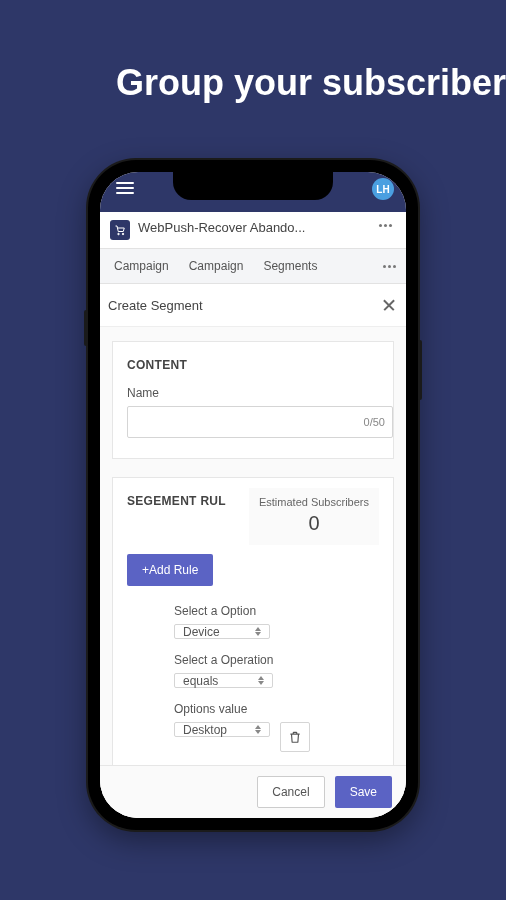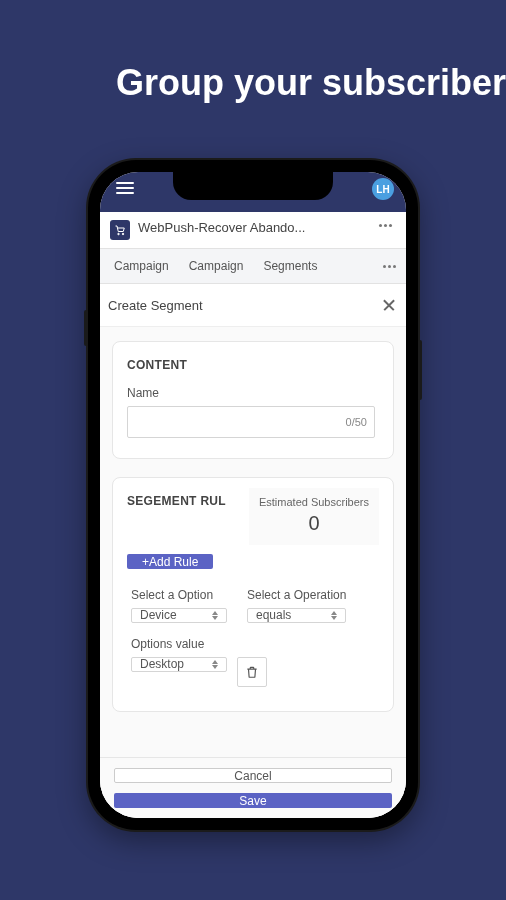--- a/index.html
+++ b/index.html
@@ -115,22 +115,22 @@
   .closex::before,.closex::after{
     content:"";position:absolute;left:50%;top:50%;width:14px;height:1.5px;background:#666;
   }
   .closex::before{transform:translate(-50%,-50%) rotate(45deg);}
   .closex::after{transform:translate(-50%,-50%) rotate(-45deg);}
   
   .content { padding: 14px 12px 60px 12px; background:#fafafa; height: calc(100% - 40px - 37px - 36px - 42px); overflow:hidden;}
   .card {
     background:#fff;
     border:1px solid #e6e6e6;
-    border-radius:8px;
-    padding:16px 18px 20px 14px;
+    border-radius:0;
+    padding:16px 0 20px 14px;
     margin-bottom:18px;
     position:relative;
   }
   .card h3 { font-size:12px; font-weight:700; color:#444; letter-spacing:.3px; margin-bottom:14px;}
   .fieldlabel { font-size:12px; color:#555; margin-bottom:6px; display:block;}
   .textfield {
     position:relative;
   }
   .textfield input {
     width:100%; height:32px; border:1px solid #d5d5d5; border-radius:2px;
@@ -141,28 +141,28 @@
     position:absolute; right:14px; top:10px;
     background:#fafafa;
     padding:8px 10px 10px 10px;
     text-align:center;
     min-width:120px;
   }
   .estbox .lbl{font-size:11px;color:#666;margin-bottom:4px;}
   .estbox .val{font-size:20px;color:#444;}
   .btn {
     display:inline-flex;align-items:center;justify-content:center;
-    height:15px; padding:0 14px;
+    height:32px; padding:0 14px;
     font-size:12px; border-radius:2px; cursor:pointer; border:1px solid transparent;
   }
   .btn-primary { background:#5b63c4; color:#fff; }
   .btn-outline { background:#fff; color:#555; border-color:#ccc; }
   .addrule { margin-top:32px; }
   .ruleblock { margin-top:18px; padding-left:4px; display:flex; flex-wrap:wrap; gap:14px 20px;}
-  .rulecol { display:flex; flex-direction:column; }
+  .rulecol { display:flex; flex-direction:column;margin-left:43px; }
   .select {
     display:flex;align-items:center;justify-content:space-between;
     height:15px; border:1px solid #d5d5d5; border-radius:2px;
     padding:0 8px; font-size:12px; color:#555; background:#fff; cursor:pointer;
     min-width:96px;
   }
   .select .chev { display:flex;flex-direction:column;gap:1px;}
   .select .chev::before,.select .chev::after{
     content:"";width:0;height:0;border-left:3px solid transparent;border-right:3px solid transparent;
   }
@@ -171,21 +171,20 @@
   .trashbtn {
     width:30px;height:30px;border:1px solid #d5d5d5;border-radius:2px;
     display:flex;align-items:center;justify-content:center;background:#fff;cursor:pointer;
   }
   
   .footer {
     position:absolute; bottom:0; left:0; right:0;
     background:#fafafa; border-top:1px solid #e6e6e6;
     display:flex; justify-content:flex-end; gap:10px;
     padding:10px 14px;
-    flex-direction:column;
   }
 </style>
 </head>
 <body>
 
 <div class="headline">Group your subscriber</div>
 
 <div class="phone">
   <div class="screen">
     <div class="notch"></div>

